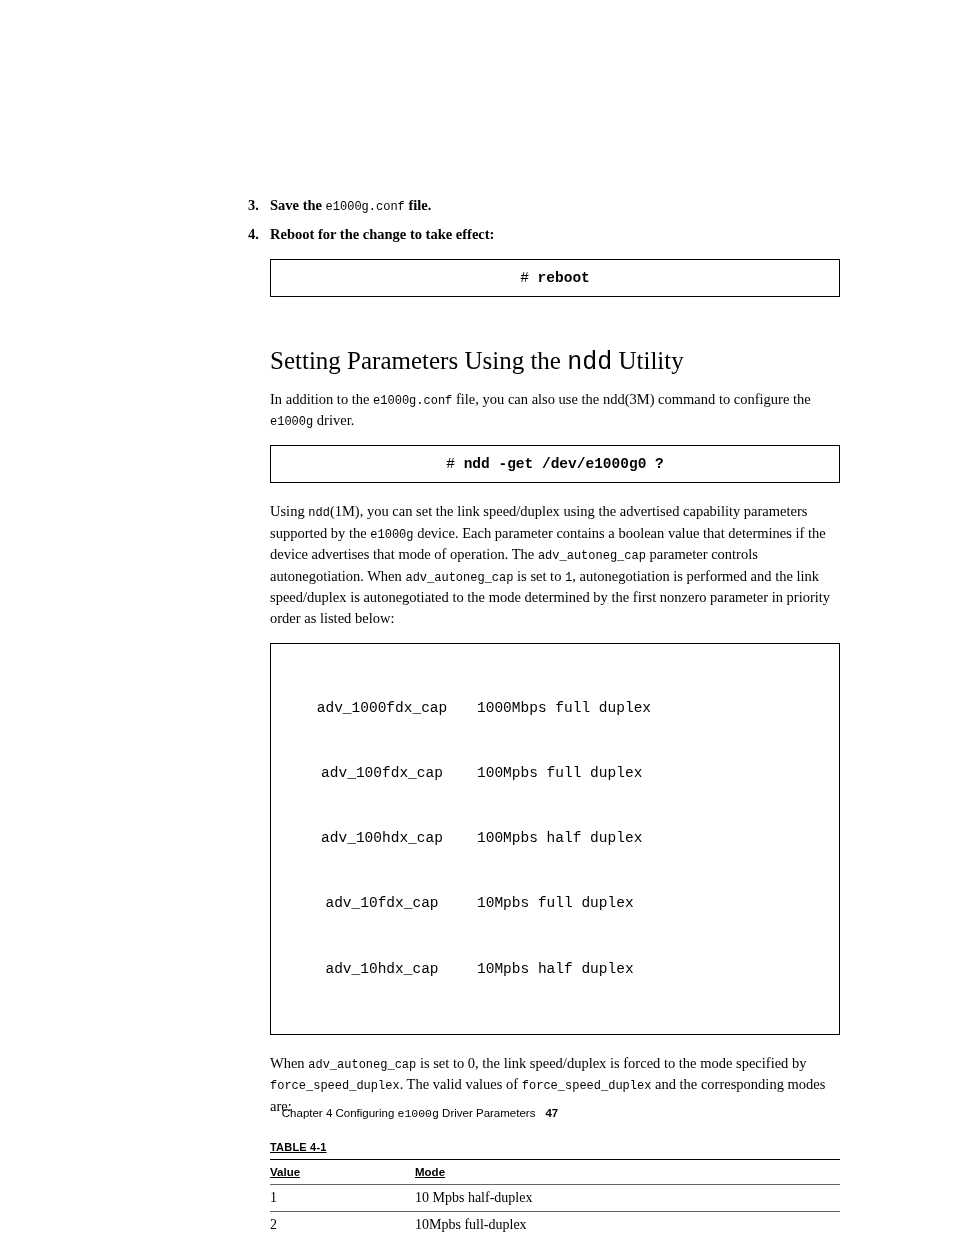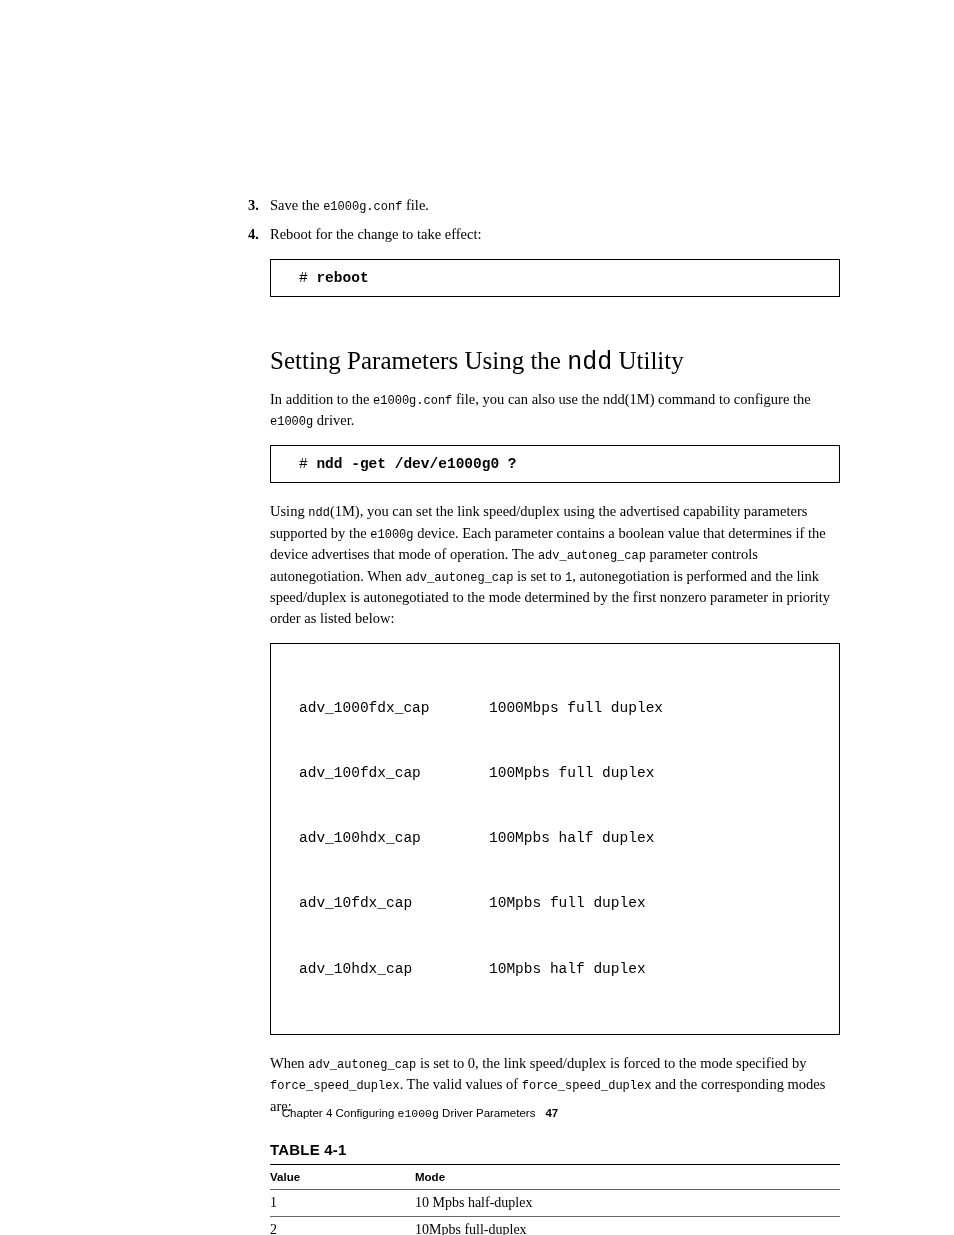--- a/index.html
+++ b/index.html
@@ -28,28 +28,29 @@
     line-height: 1.45;
     margin-bottom: 8px;
     position: relative;
   }
   .step .num {
     position: absolute;
     left: -22px;
     top: 0;
     font-weight: bold;
   }
-  .step .bold { font-weight: normal; }
+  .step .bold { font-weight: bold; }
   .codebox {
     border: 1.2px solid #000;
-    padding: 10px 28px;
+    padding: 10px 16px;
     margin: 14px 0 48px 0;
     font-family: "Courier New", Courier, monospace;
     font-size: 14.5px;
     white-space: pre;
+    text-align: center;
   }
   .codebox .cmd { font-weight: bold; }
   h2.section {
     font-weight: normal;
     font-size: 25px;
     margin: 0 0 10px 0;
     line-height: 1.25;
   }
   h2.section .mono { font-size: 25px; }
   p.body {
@@ -57,44 +58,45 @@
     line-height: 1.45;
     margin: 0 0 12px 0;
   }
   .codebox.mid { margin: 14px 0 18px 0; }
   .codebox.params {
     margin: 14px 0 18px 0;
     line-height: 1.5;
   }
   .tlabel {
     font-family: Arial, Helvetica, sans-serif;
-    font-size: 15px;
+    font-size: 11px;
     font-weight: bold;
     margin: 24px 0 6px 0;
     letter-spacing: 0.2px;
+    text-decoration: underline;
   }
   table.data {
     width: 100%;
     border-collapse: collapse;
     font-size: 14px;
   }
   table.data th {
     text-align: left;
     font-family: Arial, Helvetica, sans-serif;
     font-size: 11.5px;
     font-weight: bold;
     padding: 6px 0 6px 0;
   }
   table.data td {
     padding: 5px 0;
     border-top: 0.8px solid #666;
     font-size: 14px;
   }
   table.data thead tr { border-top: 1.2px solid #000; border-bottom: 1.2px solid #000; }
-  table.data thead th { border: none; }
+  table.data thead th { border: none; text-decoration: underline; }
   table.data tbody tr:last-child td { border-bottom: 1.2px solid #000; }
   table.data col.c1 { width: 145px; }
   .footer {
     position: absolute;
     left: 0;
     right: 114px;
     bottom: 115px;
     font-family: Arial, Helvetica, sans-serif;
     font-size: 11.5px;
     text-align: center;
@@ -119,21 +121,21 @@
     <span class="bold">Reboot for the change to take effect:</span>
   </div>
 
   <div class="codebox"><span># </span><span class="cmd">reboot</span></div>
 
   <h2 class="section">
     <span>Setting Parameters Using the </span><span class="mono">ndd</span><span> Utility</span>
   </h2>
 
   <p class="body">
-    <span>In addition to the </span><span class="mono">e1000g.conf</span><span> file, you can also use the ndd(1M) command to configure the </span><span class="mono">e1000g</span><span> driver.</span>
+    <span>In addition to the </span><span class="mono">e1000g.conf</span><span> file, you can also use the ndd(3M) command to configure the </span><span class="mono">e1000g</span><span> driver.</span>
   </p>
 
   <div class="codebox mid"><span># </span><span class="cmd">ndd -get /dev/e1000g0 ?</span></div>
 
   <p class="body">
     <span>Using </span><span class="mono">ndd</span><span>(1M), you can set the link speed/duplex using the advertised capability parameters supported by the </span><span class="mono">e1000g</span><span> device. Each parameter contains a boolean value that determines if the device advertises that mode of operation. The </span><span class="mono">adv_autoneg_cap</span><span> parameter controls autonegotiation. When </span><span class="mono">adv_autoneg_cap</span><span> is set to </span><span class="mono">1</span><span>, autonegotiation is performed and the link speed/duplex is autonegotiated to the mode determined by the first nonzero parameter in priority order as listed below:</span>
   </p>
 
   <div class="codebox params">
     <div class="chart-data-row"><span class="pn">adv_1000fdx_cap</span><span>1000Mbps full duplex</span></div>

